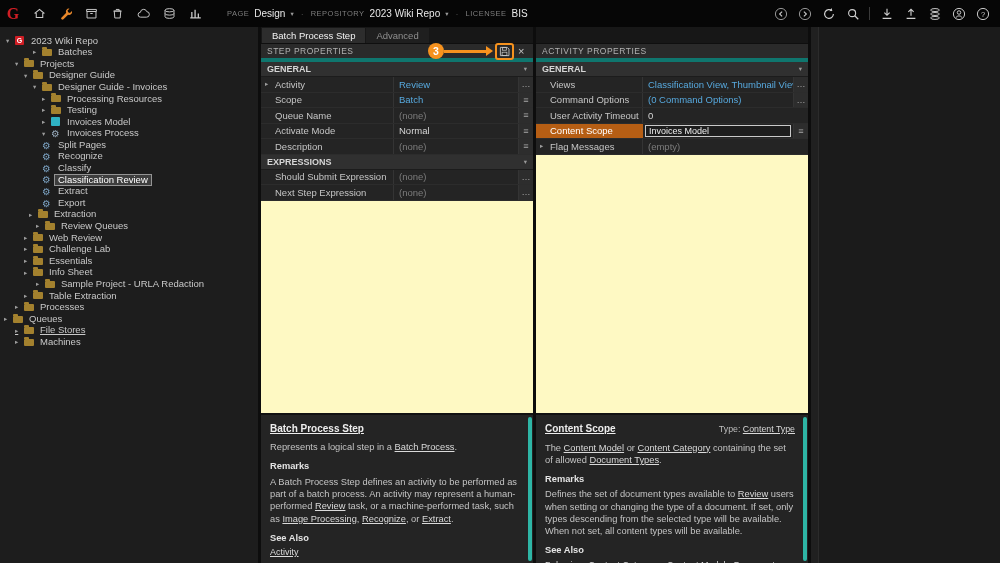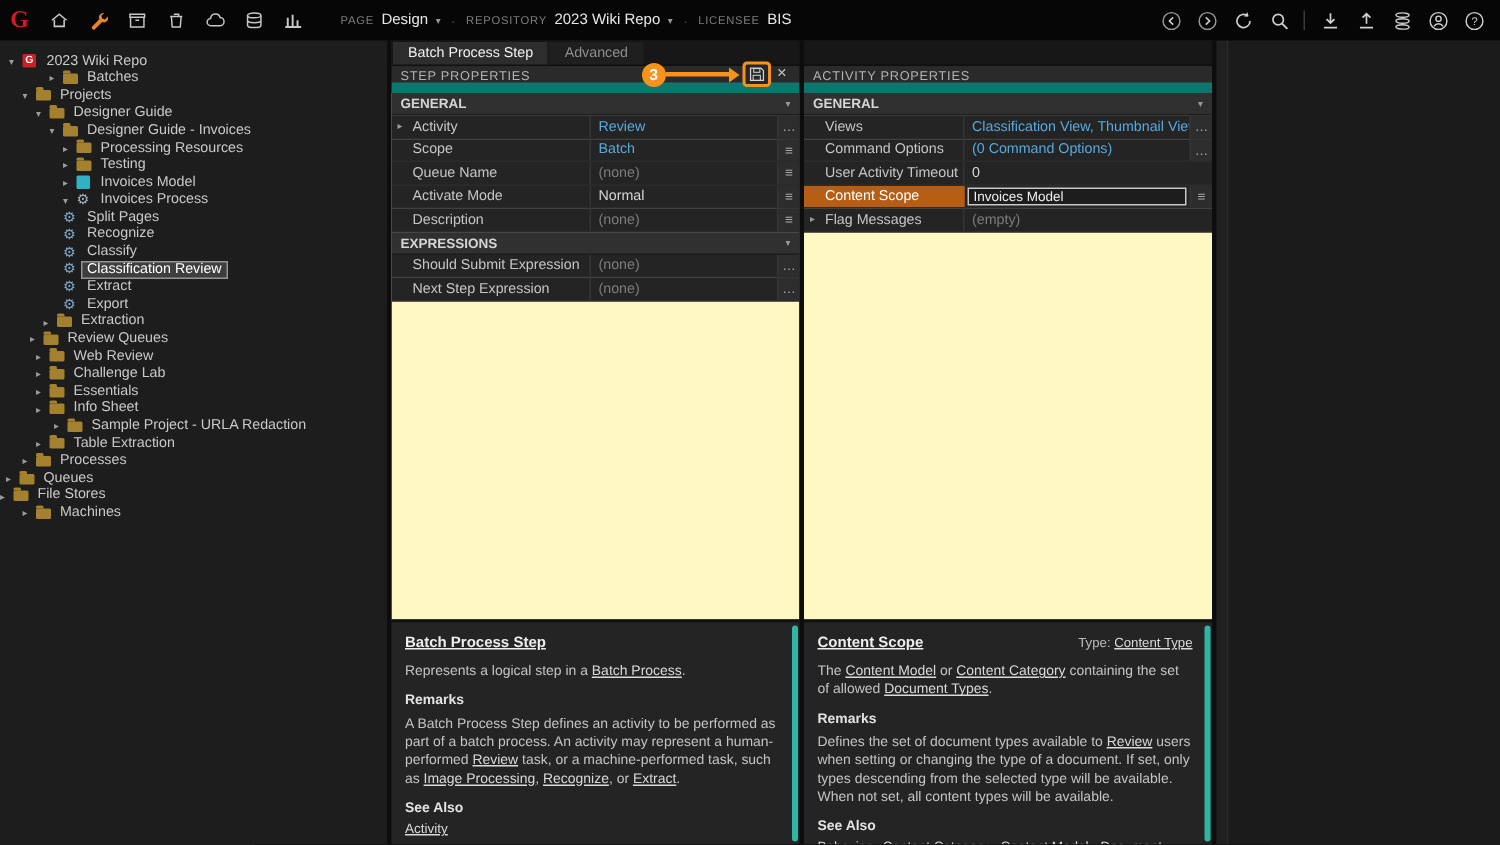--- a/index.html
+++ b/index.html
@@ -45,21 +45,21 @@
   
   .panel { background:#232323; display:flex; flex-direction:column; overflow:hidden; }
   .panel.middle { width:272px; flex:0 0 272px; }
   .panel.rightp { width:272px; flex:0 0 272px; }
   .tabbar { height:17px; flex:0 0 17px; background:#171717; display:flex; align-items:flex-end;
     gap:1px; padding:2px 0 0 1px; border-bottom:1px solid #0f0f0f; }
   .tab { padding:2px 10px 2px; font-size:9.5px; color:#8f8f8f; background:#1f1f1f; }
   .tab.active { background:#2d2d2d; color:#f2f2f2; }
   .tab-spacer { height:17px; flex:0 0 17px; background:#171717; border-bottom:1px solid #0f0f0f; }
 
-  .paneheader { height:18px; flex:0 0 18px; background:#2a2a2a; border-bottom:7px solid #0f766e;
+  .paneheader { height:18px; flex:0 0 18px; background:#2a2a2a; border-bottom:4px solid #0f766e;
     display:flex; align-items:center; padding:0 6px; font-size:8.5px; letter-spacing:.5px;
     color:#b2b2b2; position:relative; }
   .header-actions { margin-left:auto; display:flex; align-items:center; }
   .callout-badge { width:16px; height:16px; border-radius:50%; background:#f6921e; color:#fff;
     font-weight:bold; font-size:10.5px; display:flex; align-items:center; justify-content:center; z-index:2; }
   .callout-arrow { width:42px; height:3px; background:#f6921e; position:relative; margin-right:9px; }
   .callout-arrow::after { content:""; position:absolute; right:-7px; top:-3.5px;
     border-left:7px solid #f6921e; border-top:5px solid transparent; border-bottom:5px solid transparent; }
   .save-wrap { border:2px solid #f6921e; border-radius:3px; padding:1px 2px; display:flex;
     align-items:center; justify-content:center; margin-right:2px; background:#262626; }
@@ -324,21 +324,21 @@
           </span>
           <span class="tlabel">Export</span>
         </div>
         <div class="trow" style="padding-left: 29px;">
           <span class="tw">▸</span>
           <span class="ticon">
             <span class="i-folder"></span>
           </span>
           <span class="tlabel">Extraction</span>
         </div>
-        <div class="trow" style="padding-left: 20px;">
+        <div class="trow" style="padding-left: 36px;">
           <span class="tw">▸</span>
           <span class="ticon">
             <span class="i-folder"></span>
           </span>
           <span class="tlabel">Review Queues</span>
         </div>
         <div class="trow" style="padding-left: 24px;">
           <span class="tw">▸</span>
           <span class="ticon">
             <span class="i-folder"></span>
@@ -387,21 +387,21 @@
           </span>
           <span class="tlabel">Processes</span>
         </div>
         <div class="trow" style="padding-left: 4px;">
           <span class="tw">▸</span>
           <span class="ticon">
             <span class="i-folder"></span>
           </span>
           <span class="tlabel">Queues</span>
         </div>
-        <div class="trow" style="">
+        <div class="trow" style="padding-left: 15px; text-decoration: underline;">
           <span class="tw">▸</span>
           <span class="ticon">
             <span class="i-folder"></span>
           </span>
           <span class="tlabel">File Stores</span>
         </div>
         <div class="trow" style="padding-left: 15px;">
           <span class="tw">▸</span>
           <span class="ticon">
             <span class="i-folder"></span>

